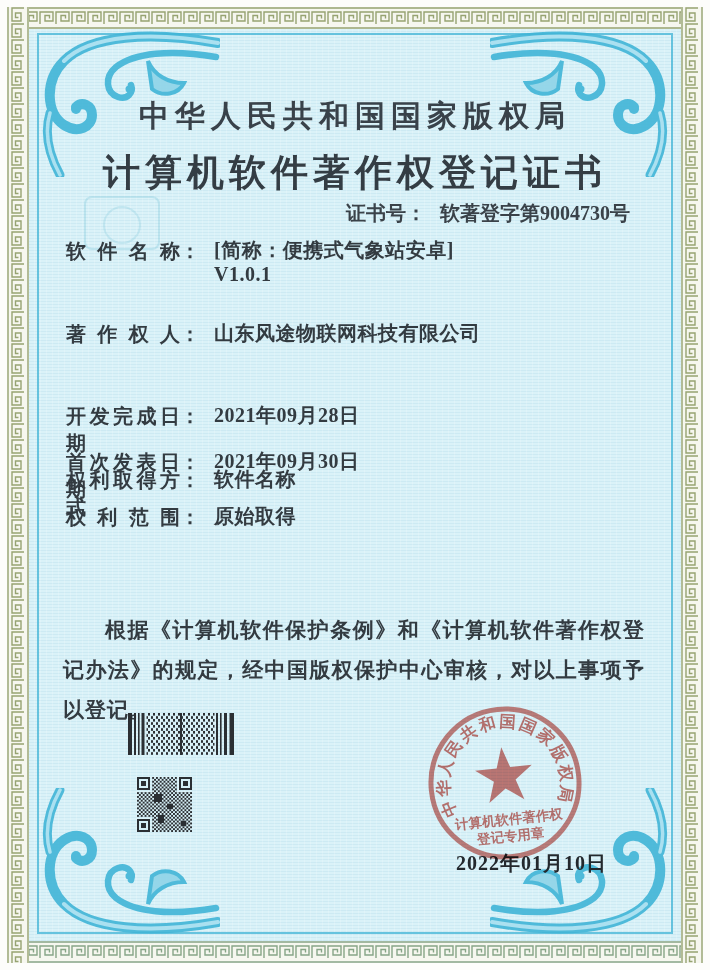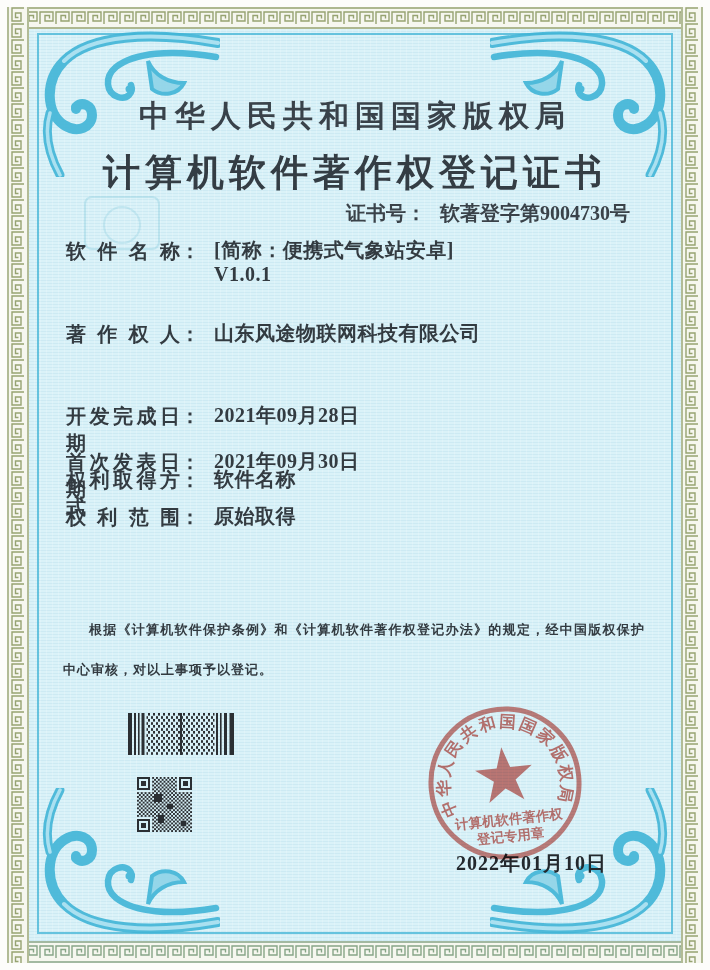--- a/index.html
+++ b/index.html
@@ -41,21 +41,21 @@
   .field-row{position:absolute;left:66px;font-size:20px;font-weight:bold;color:#333b41;}
   .field-label{display:inline-block;width:114px;text-align:justify;text-align-last:justify;vertical-align:top;}
   .field-colon{vertical-align:top;}
   .field-lines{display:inline-block;margin-left:9px;vertical-align:top;}
   .field-lines div{line-height:24px;letter-spacing:.5px;}
   .r0{top:238px;} .r1{top:321px;} .r2{top:403px;} .r3{top:449px;}
   .r4{top:467px;} .r5{top:504px;} .r6{top:572px;}
 
   #statement{
     position:absolute;left:63px;top:610px;width:582px;
-    font-size:13px;font-weight:600;color:#333b41;line-height:40px;
+    font-size:21px;font-weight:600;color:#333b41;line-height:40px;
     text-indent:2em;letter-spacing:1px;text-align:justify;margin:0;
   }
 
   #watermark-stamp{
     position:absolute;left:84px;top:196px;width:72px;height:50px;
     border:2px solid rgba(120,195,215,.30);border-radius:8px;
   }
   #watermark-stamp:after{
     content:"";position:absolute;left:17px;top:8px;width:34px;height:34px;border-radius:50%;
     border:2px solid rgba(120,195,215,.25);

